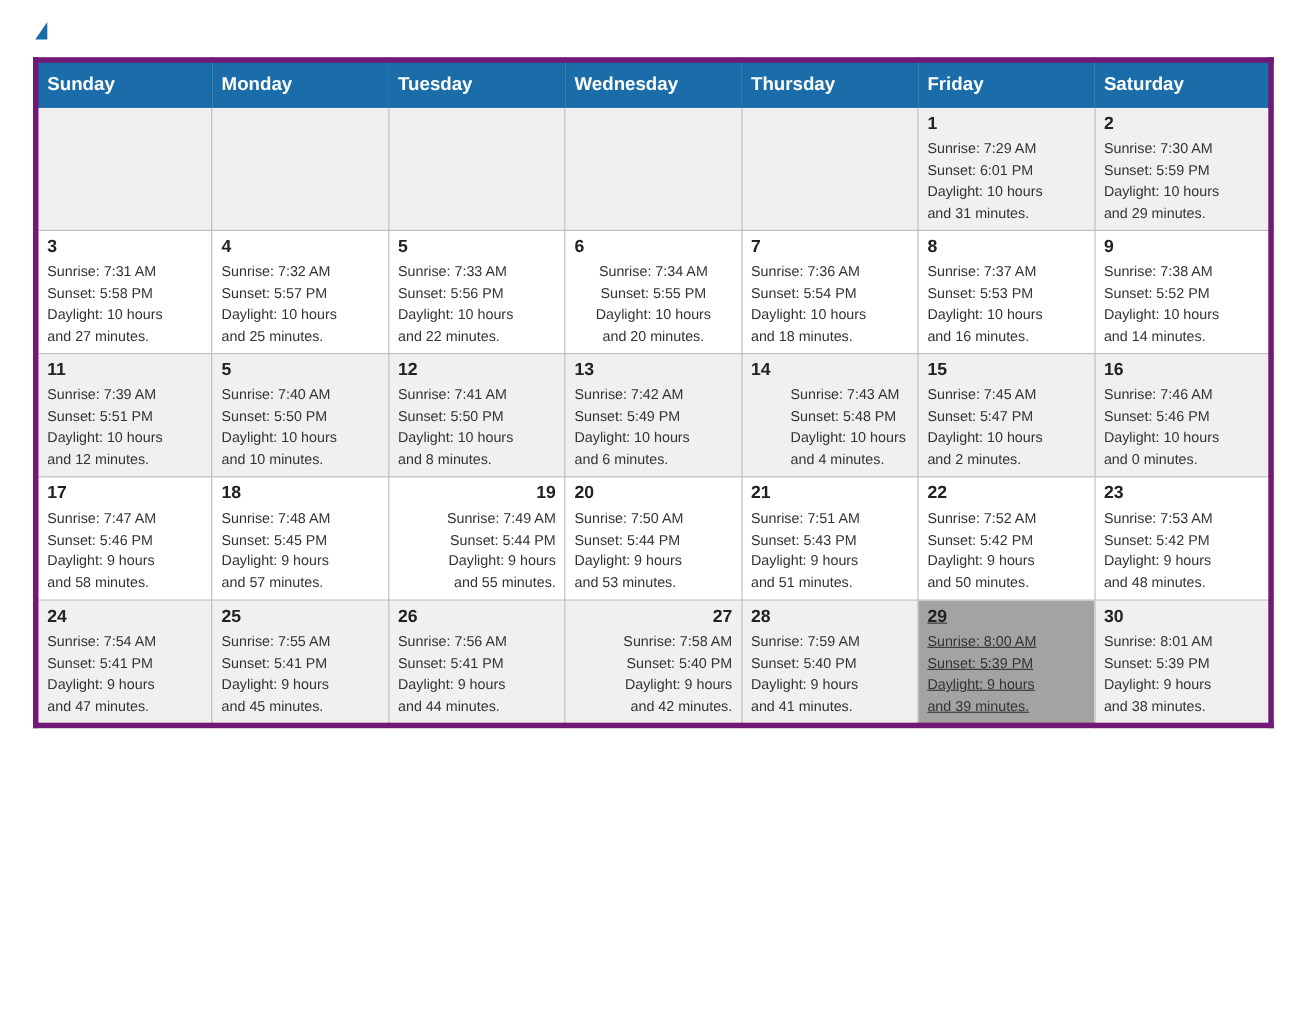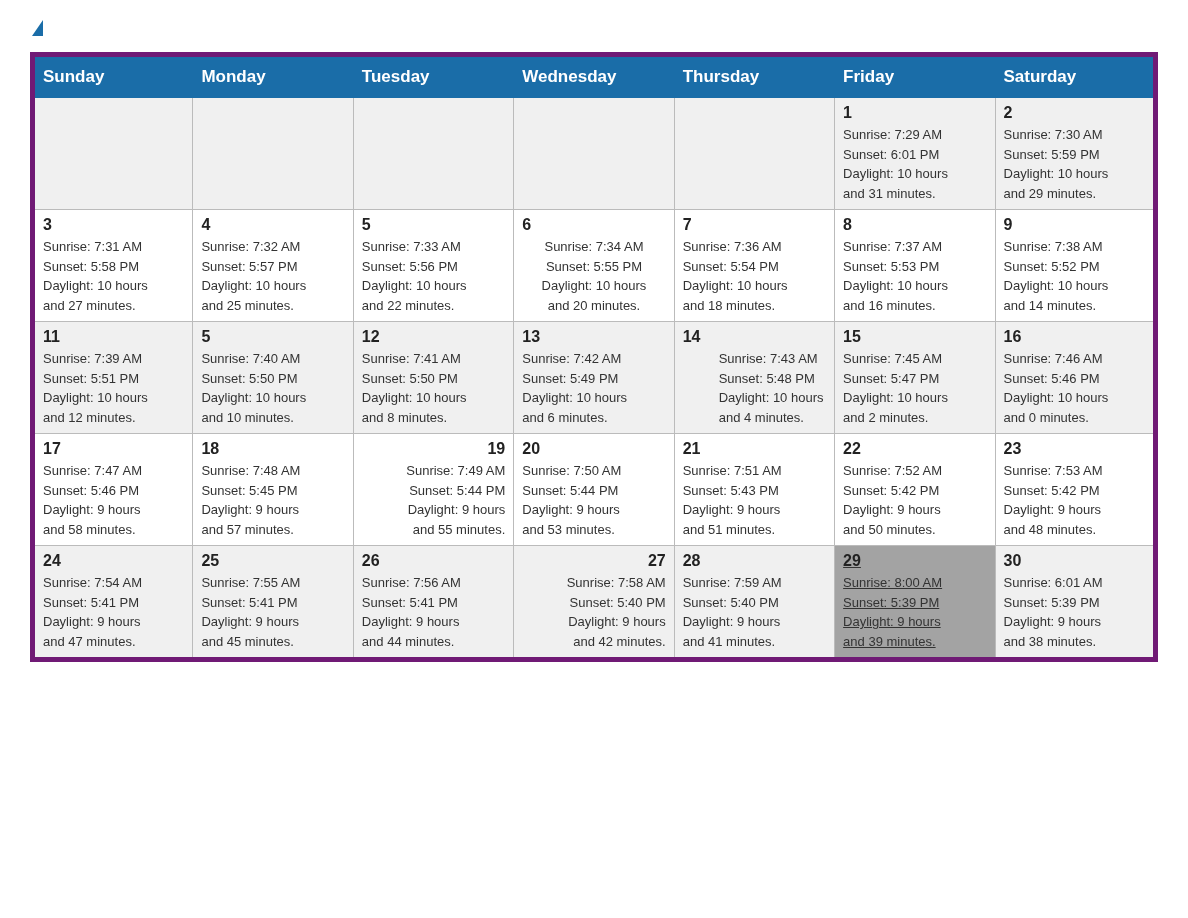--- a/index.html
+++ b/index.html
@@ -321,20 +321,20 @@
         </td>
         <td style="background-color: #a3a3a3; min-height: 110px; height: 110px; text-decoration: underline;">
           <span class="day-number">29</span>
           <div class="day-info" style="white-space: pre-line;">Sunrise: 8:00 AM
 Sunset: 5:39 PM
 Daylight: 9 hours
 and 39 minutes.</div>
         </td>
         <td style="background-color: rgb(240, 240, 240); min-height: 110px; height: 110px;">
           <span class="day-number">30</span>
-          <div class="day-info" style="white-space: pre-line;">Sunrise: 6:01 AM
+          <div class="day-info" style="white-space: pre-line;">Sunrise: 8:01 AM
 Sunset: 5:39 PM
 Daylight: 9 hours
 and 38 minutes.</div>
         </td>
       </tr>
     </tbody>
 </table>
 
 </body></html>

